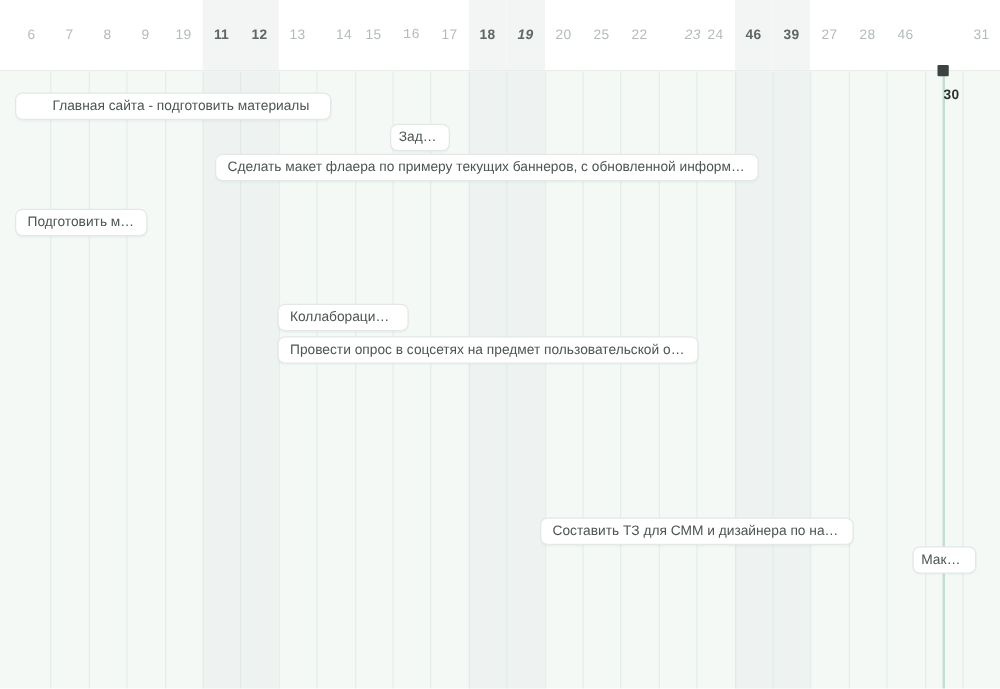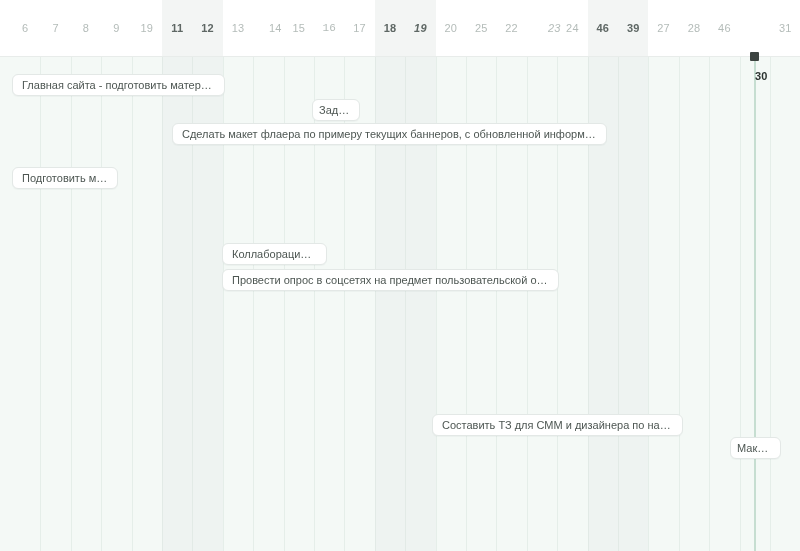--- a/index.html
+++ b/index.html
@@ -178,21 +178,21 @@
         <div class="col-rule" style="left: 587.6px;"></div>
         <div class="col-rule" style="left: 618px;"></div>
         <div class="col-rule" style="left: 648.4px;"></div>
         <div class="col-rule" style="left: 678.8px;"></div>
         <div class="col-rule" style="left: 709.2px;"></div>
         <div class="col-rule" style="left: 739.6px;"></div>
         <div class="col-rule" style="left: 770px;"></div>
       </div>
     <div id="today-line" style="left: 753.8px;"></div>
     <div id="task-bars">
-        <div class="task-bar" style="left: 12px; top: 17px; width: 213px; height: 22px;">
+        <div class="task-bar" style="left: 12px; top: 17px; width: 253px; height: 22px; padding-left: 20px;">
           <span class="task-label">Главная сайта - подготовить материалы</span>
         </div>
         <div class="task-bar centered" style="left: 312px; top: 42px; width: 48px; height: 22px;">
           <span class="task-label">Задача</span>
         </div>
         <div class="task-bar" style="left: 172px; top: 66px; width: 435px; height: 22px;">
           <span class="task-label">Сделать макет флаера по примеру текущих баннеров, с обновленной информацией о ценах</span>
         </div>
         <div class="task-bar" style="left: 12px; top: 110px; width: 106px; height: 22px;">
           <span class="task-label">Подготовить материа...</span>

